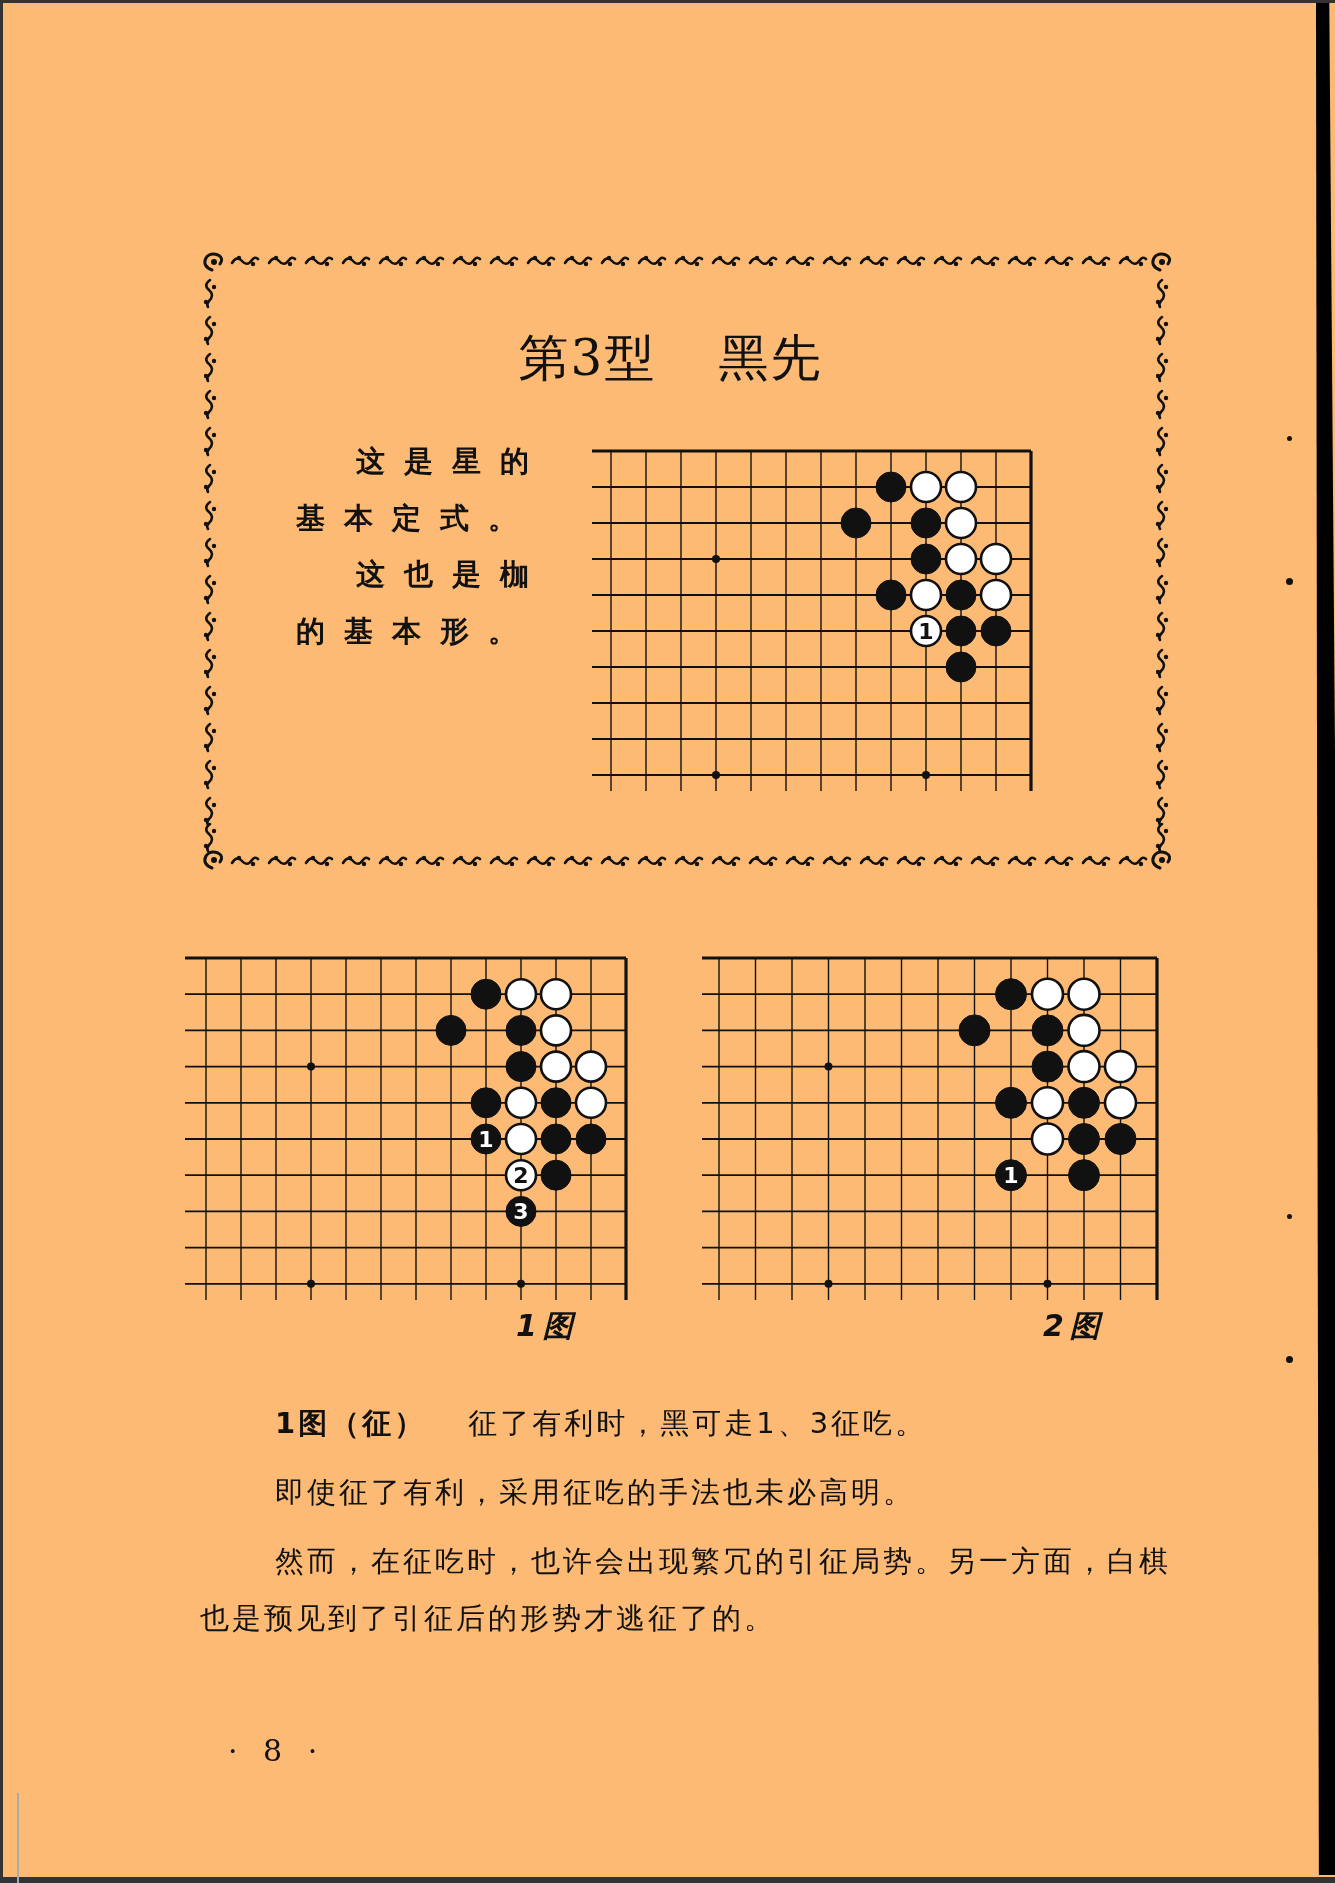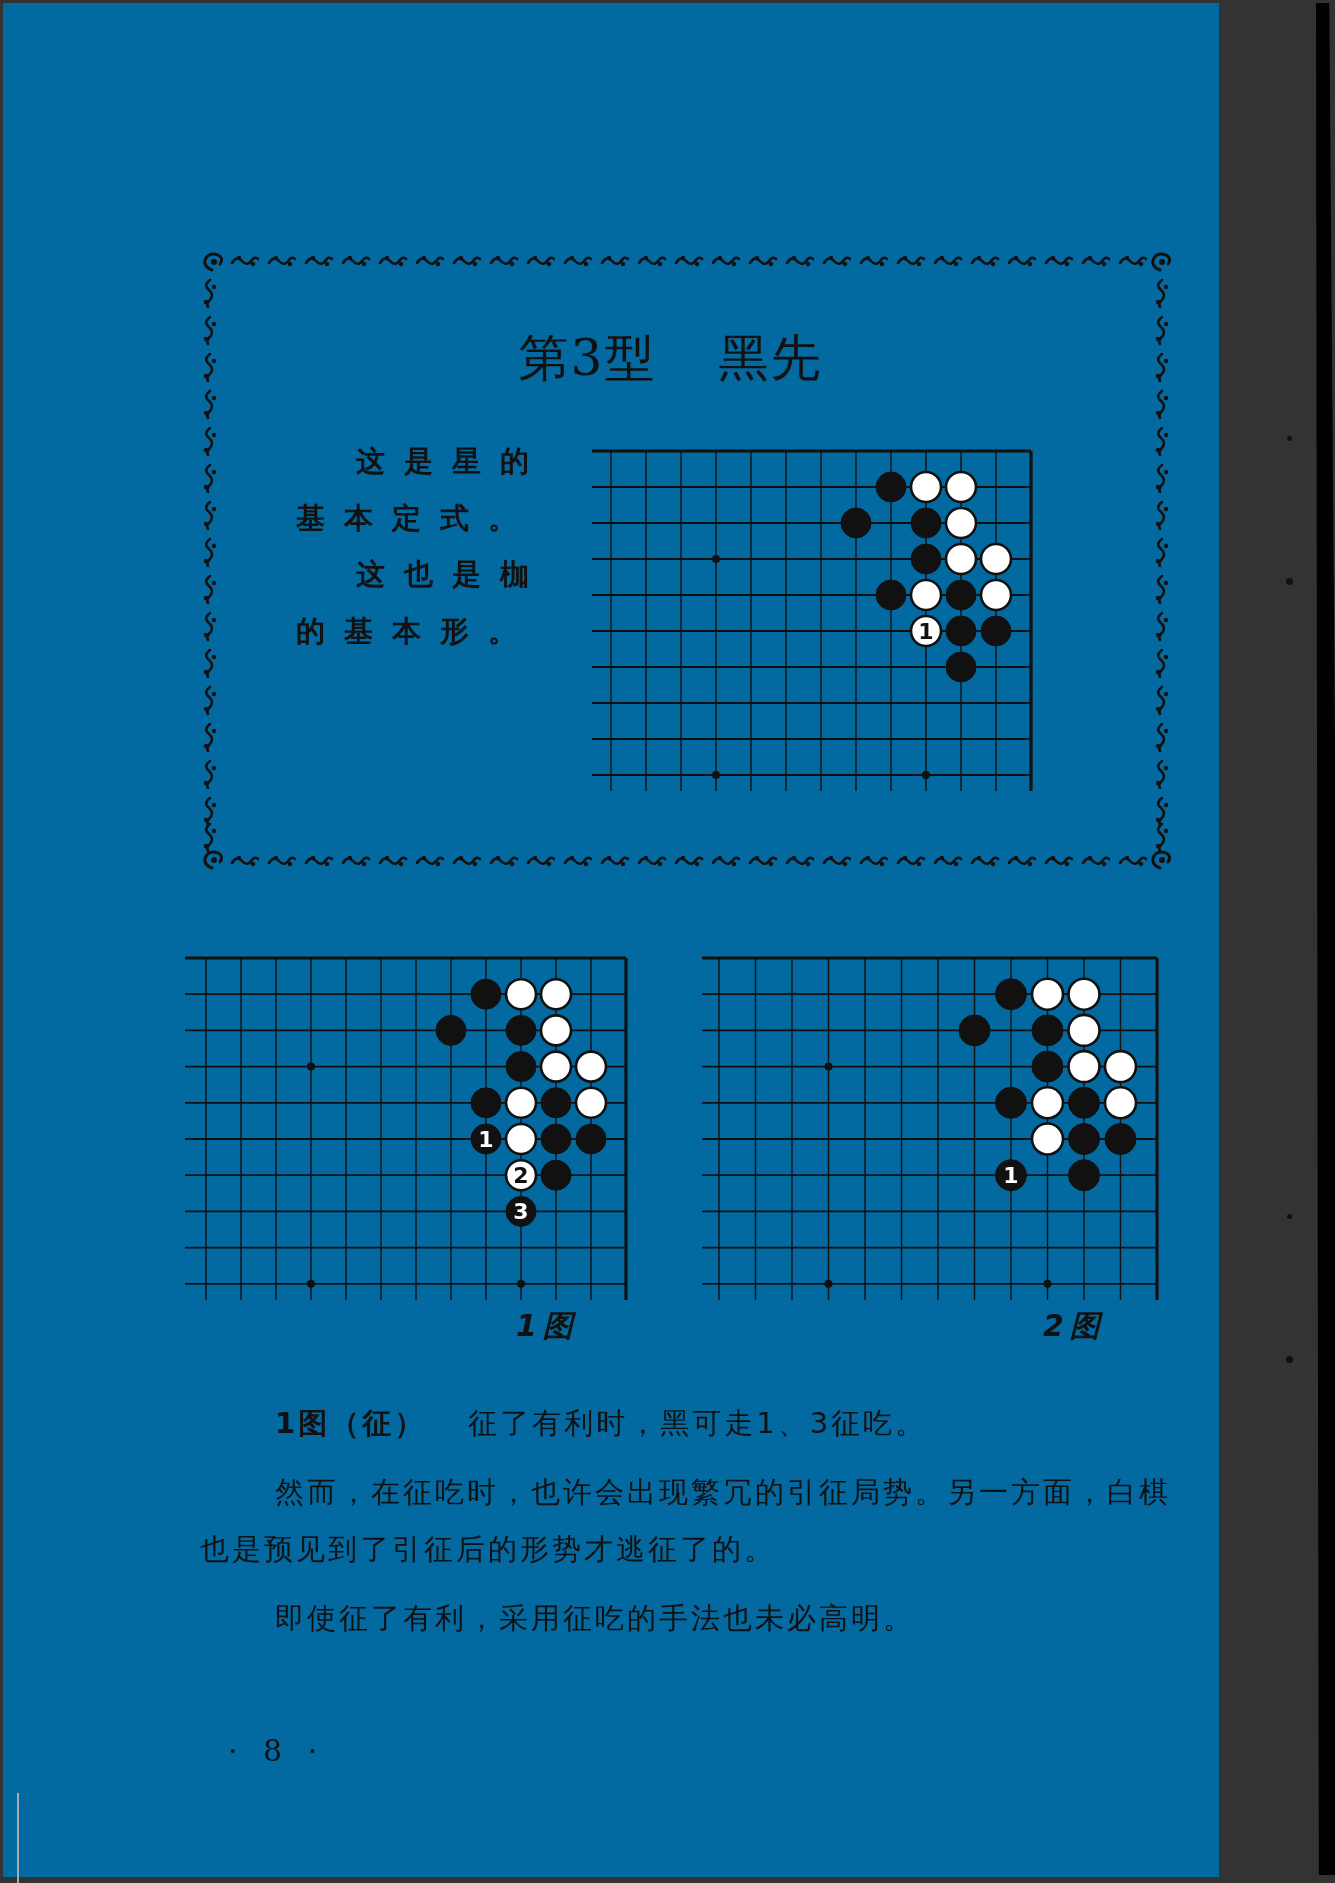--- a/index.html
+++ b/index.html
@@ -3,22 +3,22 @@
 <meta charset="utf-8">
 <style>
   html, body { margin: 0; padding: 0; }
   body {
     width: 1335px; height: 1883px; position: relative; overflow: hidden;
     background: #333333;
     font-family: "DejaVu Serif", "Liberation Serif", serif;
     color: #111;
   }
   .page {
-    position: absolute; left: 3px; top: 3px; width: 1216px; height: 1874px;
-    background: #0369a1;
+    position: absolute; left: 3px; top: 3px; width: 1332px; height: 1874px;
+    background: #fdba74;
   }
   .scan-line-left { position: absolute; left: 14px; top: 1790px; width: 2px; height: 93px; background: #aaa; }
   .spine-bar {
     position: absolute; left: 1313px; top: 0; width: 19px; height: 1872px; background: #000;
     clip-path: polygon(0 0, 70% 0, 100% 40%, 100% 100%, 15% 100%, 8% 60%);
   }
   .speck { position: absolute; width: 5px; height: 5px; border-radius: 50%; background: #111; }
   .speck.big { width: 7px; height: 7px; }
 
   .ornament-box { position: absolute; left: 197px; top: 245px; width: 972px; height: 625px; }
@@ -309,18 +309,18 @@
         <text x="309" y="228.20000000000002" text-anchor="middle" font-size="22" font-weight="bold" font-family="DejaVu Sans, sans-serif" fill="#fff">1</text>
         <circle cx="382" cy="220.20000000000002" r="15.5" fill="#111111" stroke="#111111" stroke-width="1"></circle>
       </svg>
     </div>
 
   <div class="fig-label" style="left:513px;top:1303px;">1图</div>
   <div class="fig-label" style="left:1040px;top:1303px;">2图</div>
 
   <div class="body-text">
     <p class="ind"><span class="head">1图（征）</span><span class="gap"></span><span>征了有利时，黑可走1、3征吃。</span></p>
+    <p class="ind">即使征了有利，采用征吃的手法也未必高明。</p>
     <p class="ind">然而，在征吃时，也许会出现繁冗的引征局势。另一方面，白棋也是预见到了引征后的形势才逃征了的。</p>
-    <p class="ind">即使征了有利，采用征吃的手法也未必高明。</p>
   </div>
 
   <div class="page-num">· 8 ·</div>
 </div>
 
 </body></html>

